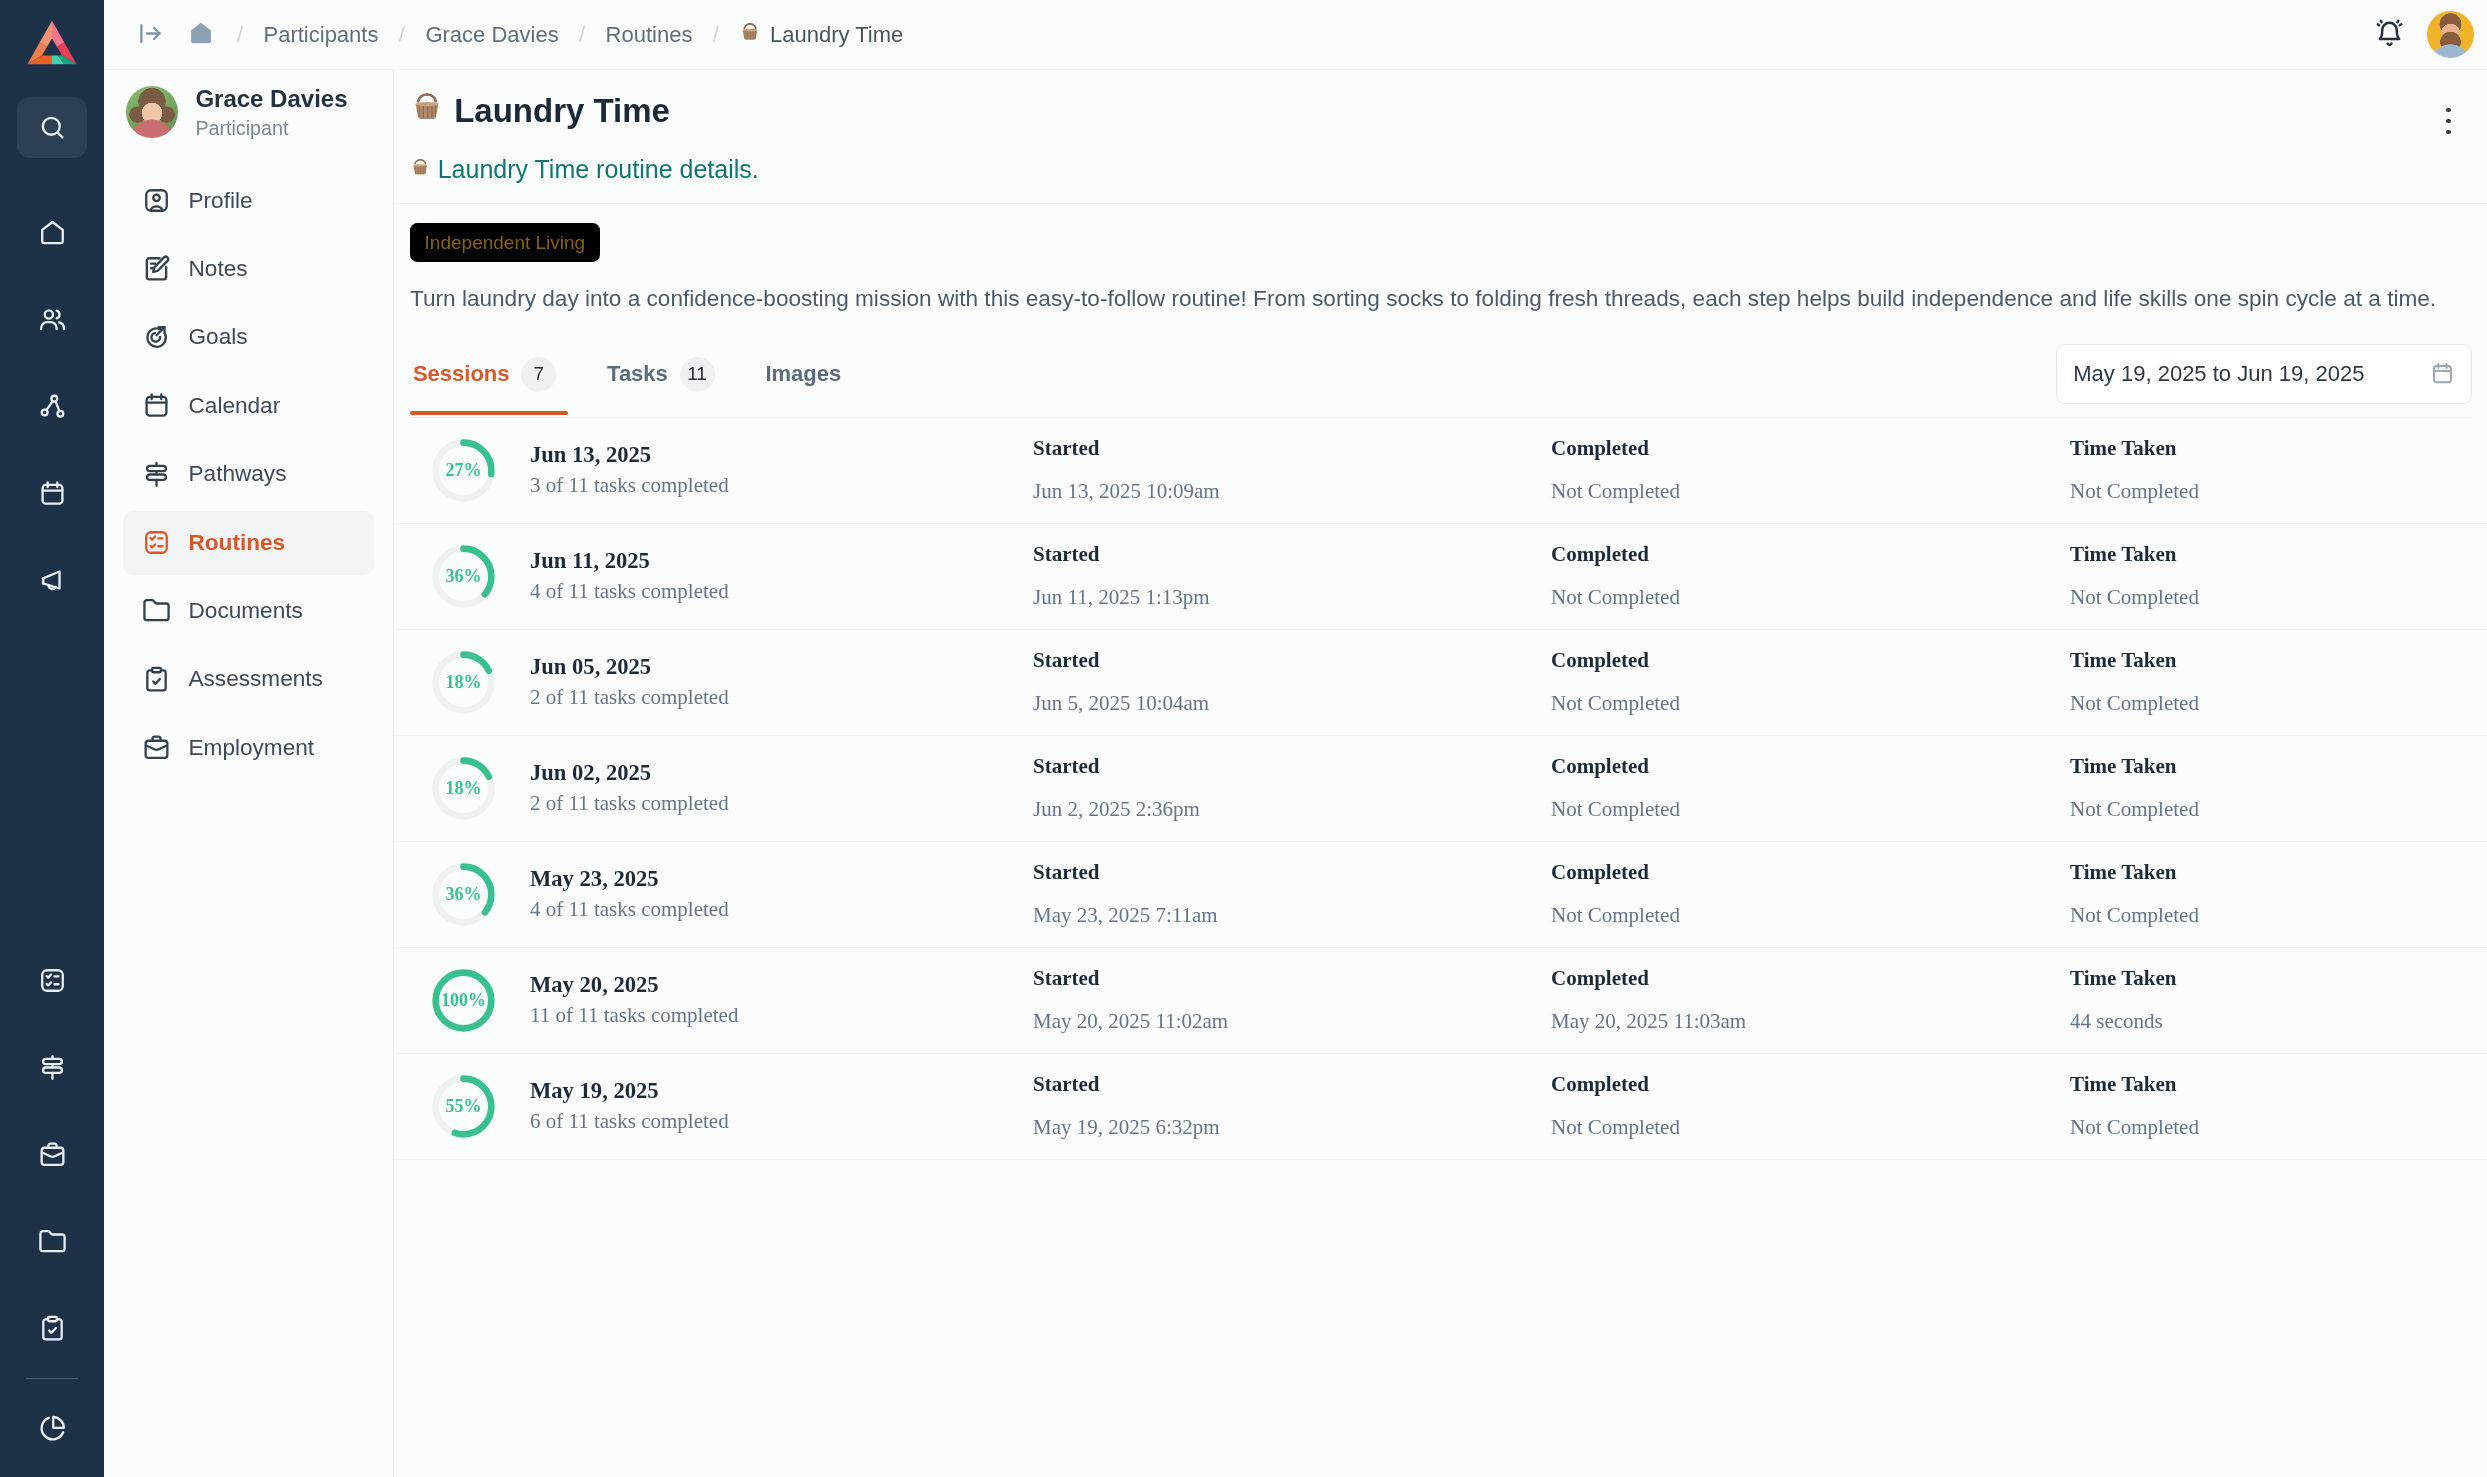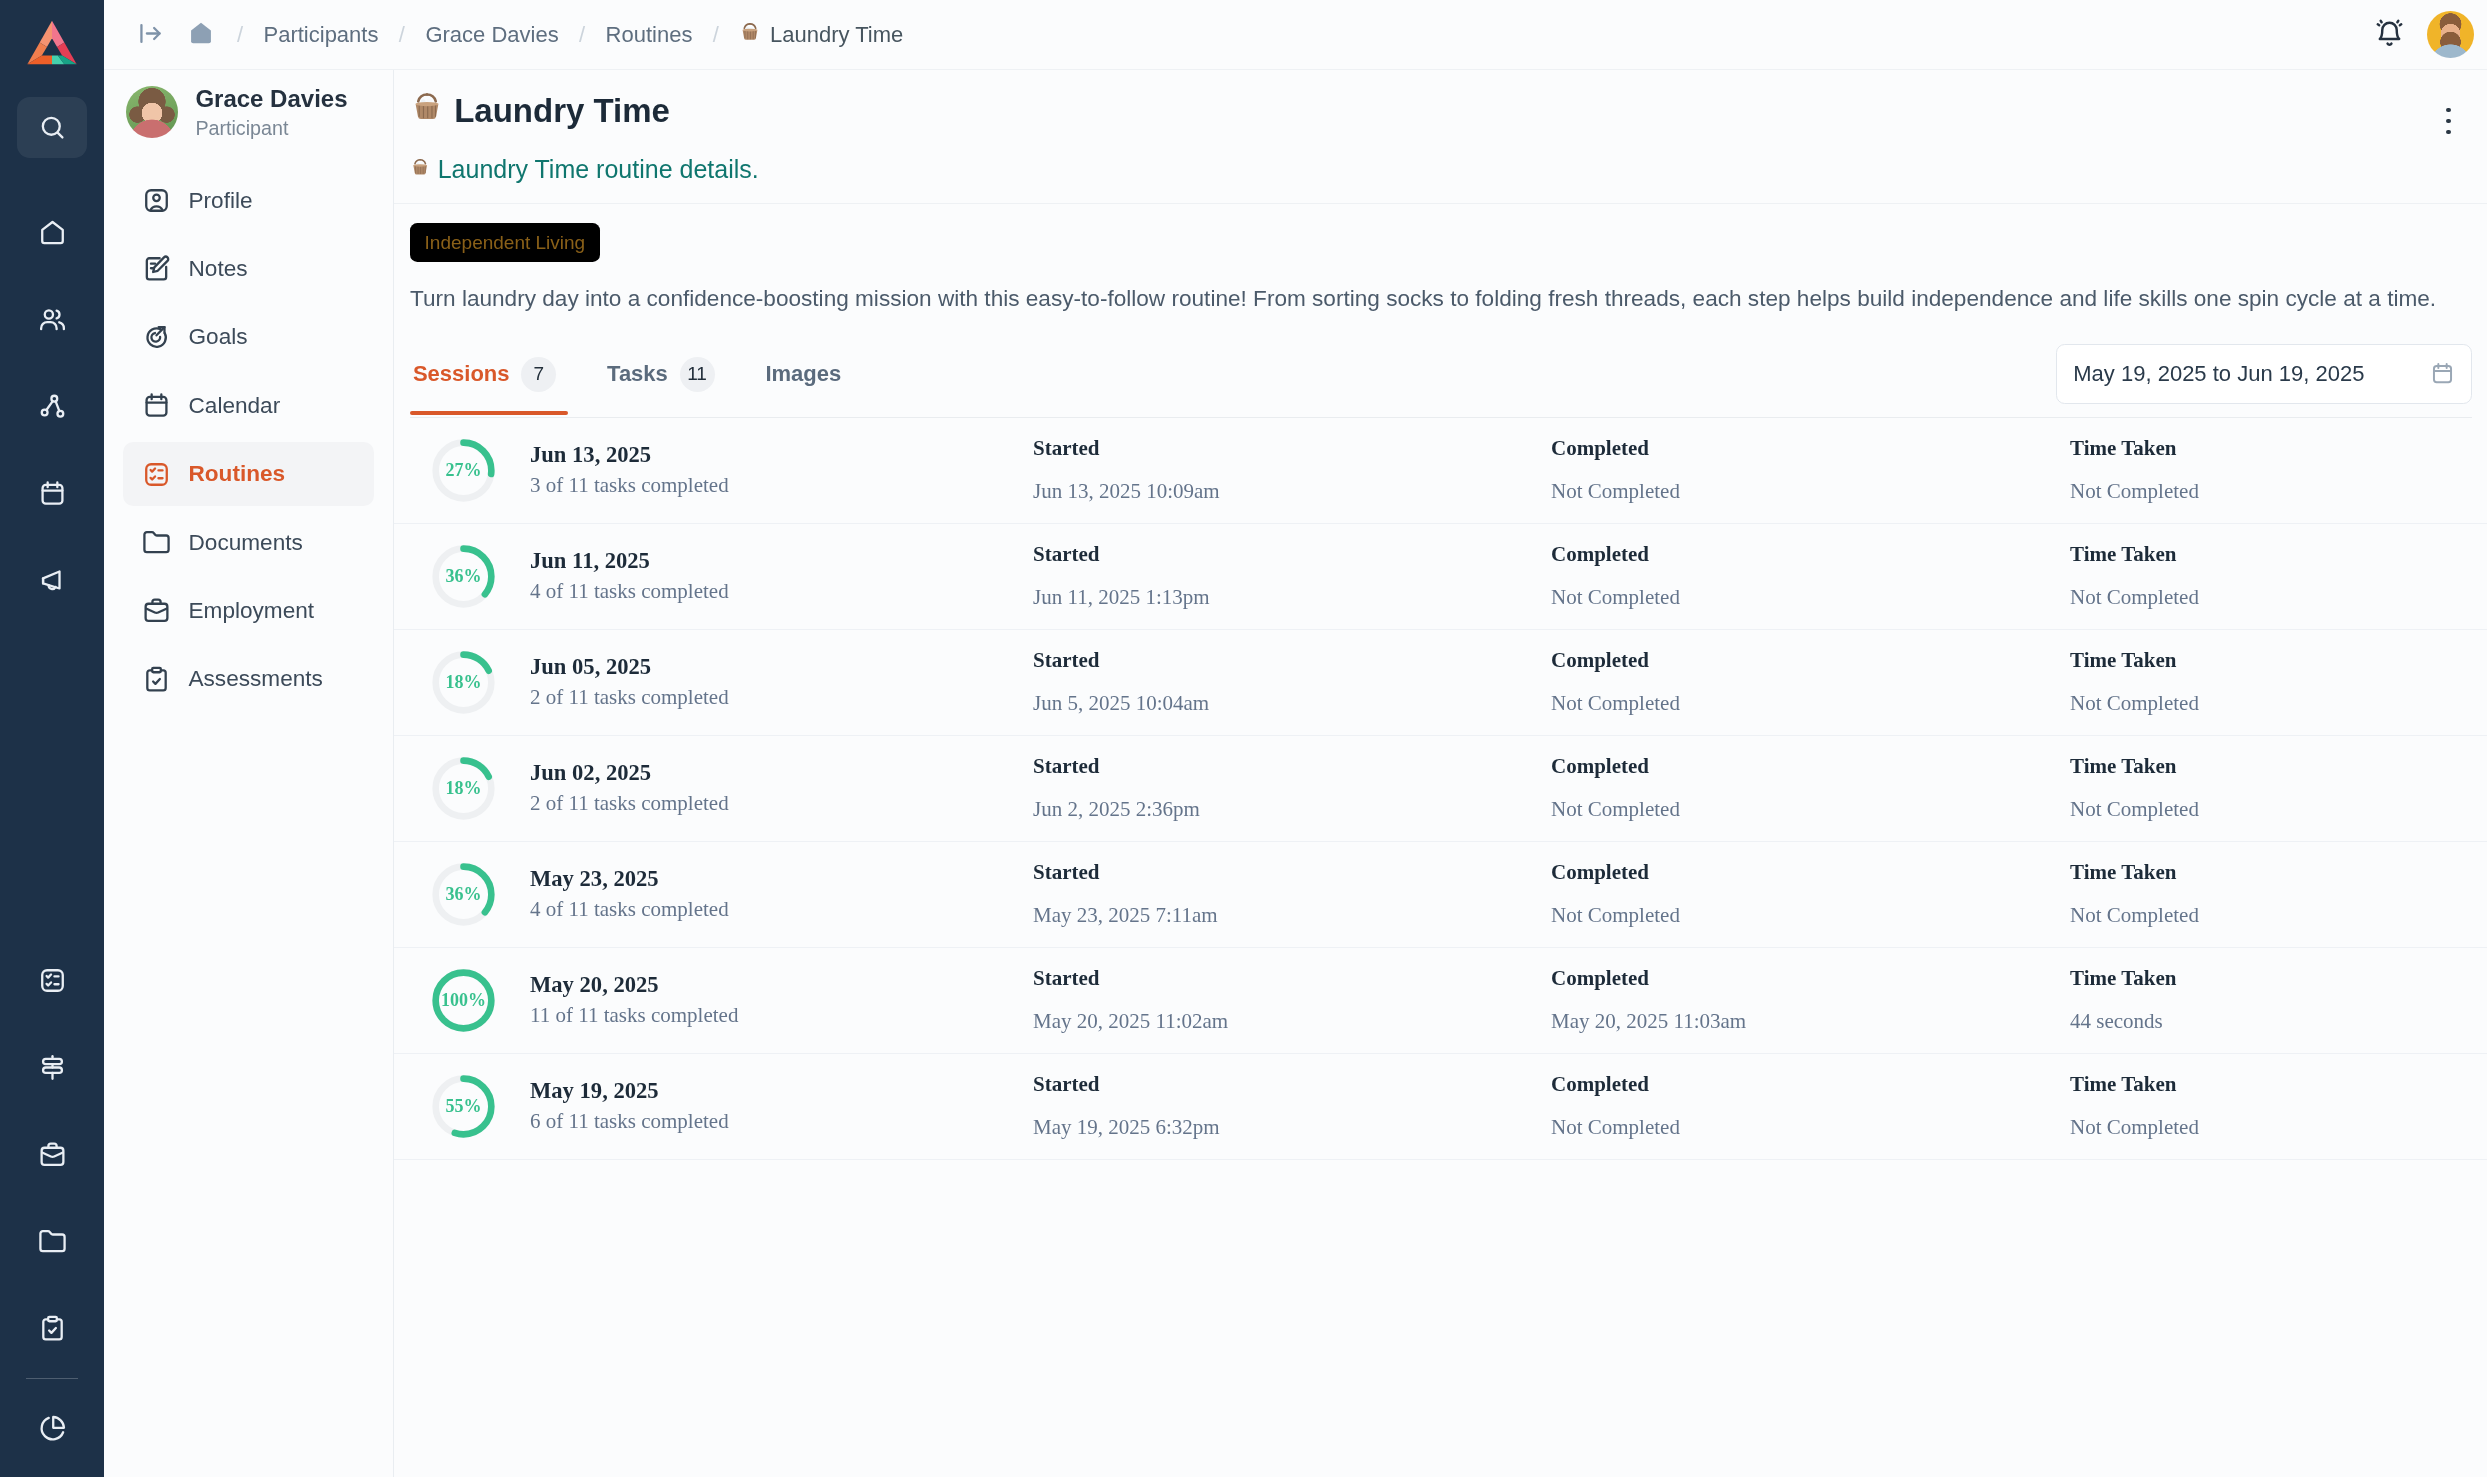--- a/index.html
+++ b/index.html
@@ -330,20 +330,32 @@
           </button>
           <button class="nav-item">
             <span class="nv-icon">
               <svg width="29" height="29" viewBox="0 0 24 24" fill="none" stroke="currentColor" stroke-width="1.9" stroke-linecap="round" stroke-linejoin="round">
                 <rect x="3.8" y="4.8" width="16.4" height="15.6" rx="2.6"></rect>
                 <path d="M8 2.8v4M16 2.8v4M3.8 9.6h16.4"></path>
               </svg>
             </span>
             <span>Calendar</span>
           </button>
+          <button class="nav-item">
+            <span class="nv-icon">
+              <svg width="29" height="29" viewBox="0 0 24 24" fill="none" stroke="currentColor" stroke-width="1.9" stroke-linecap="round" stroke-linejoin="round">
+                <path d="M12 2.6v2.2"></path>
+                <rect x="4.2" y="4.8" width="15.6" height="4.4" rx="2.2"></rect>
+                <path d="M12 9.2v2.8"></path>
+                <rect x="4.2" y="12" width="15.6" height="4.4" rx="2.2"></rect>
+                <path d="M12 16.4v5"></path>
+              </svg>
+            </span>
+            <span>Pathways</span>
+          </button>
           <button class="nav-item active">
             <span class="nv-icon">
               <svg width="29" height="29" viewBox="0 0 24 24" fill="none" stroke="currentColor" stroke-width="1.9" stroke-linecap="round" stroke-linejoin="round">
                 <rect x="3.5" y="3.5" width="17" height="17" rx="4"></rect>
                 <path d="m7.1 8.3 1.3 1.3 2.4-2.5"></path>
                 <path d="M13.6 8.6H17"></path>
                 <path d="m7.1 14.8 1.3 1.3 2.4-2.5"></path>
                 <path d="M13.6 15.1H17"></path>
               </svg>
             </span>
@@ -353,36 +365,36 @@
             <span class="nv-icon">
               <svg width="29" height="29" viewBox="0 0 24 24" fill="none" stroke="currentColor" stroke-width="1.9" stroke-linecap="round" stroke-linejoin="round">
                 <path d="M20 20a2 2 0 0 0 2-2V8.2a2 2 0 0 0-2-2h-7.7a2 2 0 0 1-1.6-.8l-.9-1.2a2 2 0 0 0-1.6-.8H4a2 2 0 0 0-2 2V18a2 2 0 0 0 2 2Z"></path>
               </svg>
             </span>
             <span>Documents</span>
           </button>
           <button class="nav-item">
             <span class="nv-icon">
               <svg width="29" height="29" viewBox="0 0 24 24" fill="none" stroke="currentColor" stroke-width="1.9" stroke-linecap="round" stroke-linejoin="round">
+                <rect x="8.4" y="2.4" width="7.2" height="3.6" rx="1"></rect>
+                <path d="M15.6 4.4h2a2 2 0 0 1 2 2V19a2 2 0 0 1-2 2H6.4a2 2 0 0 1-2-2V6.4a2 2 0 0 1 2-2h2"></path>
+                <path d="m9.2 13.7 1.9 1.9 3.7-4"></path>
+              </svg>
+            </span>
+            <span>Assessments</span>
+          </button>
+          <button class="nav-item">
+            <span class="nv-icon">
+              <svg width="29" height="29" viewBox="0 0 24 24" fill="none" stroke="currentColor" stroke-width="1.9" stroke-linecap="round" stroke-linejoin="round">
                 <path d="M8.6 6.4V5a2 2 0 0 1 2-2h2.8a2 2 0 0 1 2 2v1.4"></path>
                 <rect x="3" y="6.4" width="18" height="14.2" rx="2.4"></rect>
                 <path d="m3.4 10.3 7.2 3.3a3.4 3.4 0 0 0 2.8 0l7.2-3.3"></path>
               </svg>
             </span>
             <span>Employment</span>
-          </button>
-          <button class="nav-item">
-            <span class="nv-icon">
-              <svg width="29" height="29" viewBox="0 0 24 24" fill="none" stroke="currentColor" stroke-width="1.9" stroke-linecap="round" stroke-linejoin="round">
-                <rect x="8.4" y="2.4" width="7.2" height="3.6" rx="1"></rect>
-                <path d="M15.6 4.4h2a2 2 0 0 1 2 2V19a2 2 0 0 1-2 2H6.4a2 2 0 0 1-2-2V6.4a2 2 0 0 1 2-2h2"></path>
-                <path d="m9.2 13.7 1.9 1.9 3.7-4"></path>
-              </svg>
-            </span>
-            <span>Assessments</span>
           </button>
         </nav>
     </aside>
 
     <main class="main">
       <div class="hdr">
         <div class="hdr-top">
           <h1 class="title">
             <span><svg width="34" height="34" viewBox="0 0 24 24" fill="none" stroke="currentColor" stroke-width="1.9" stroke-linecap="round" stroke-linejoin="round">
                   <path d="M4 10h16l-1.6 8.7a2.2 2.2 0 0 1-2.2 1.8H7.8a2.2 2.2 0 0 1-2.2-1.8Z" fill="#b08968" stroke="none"></path>

